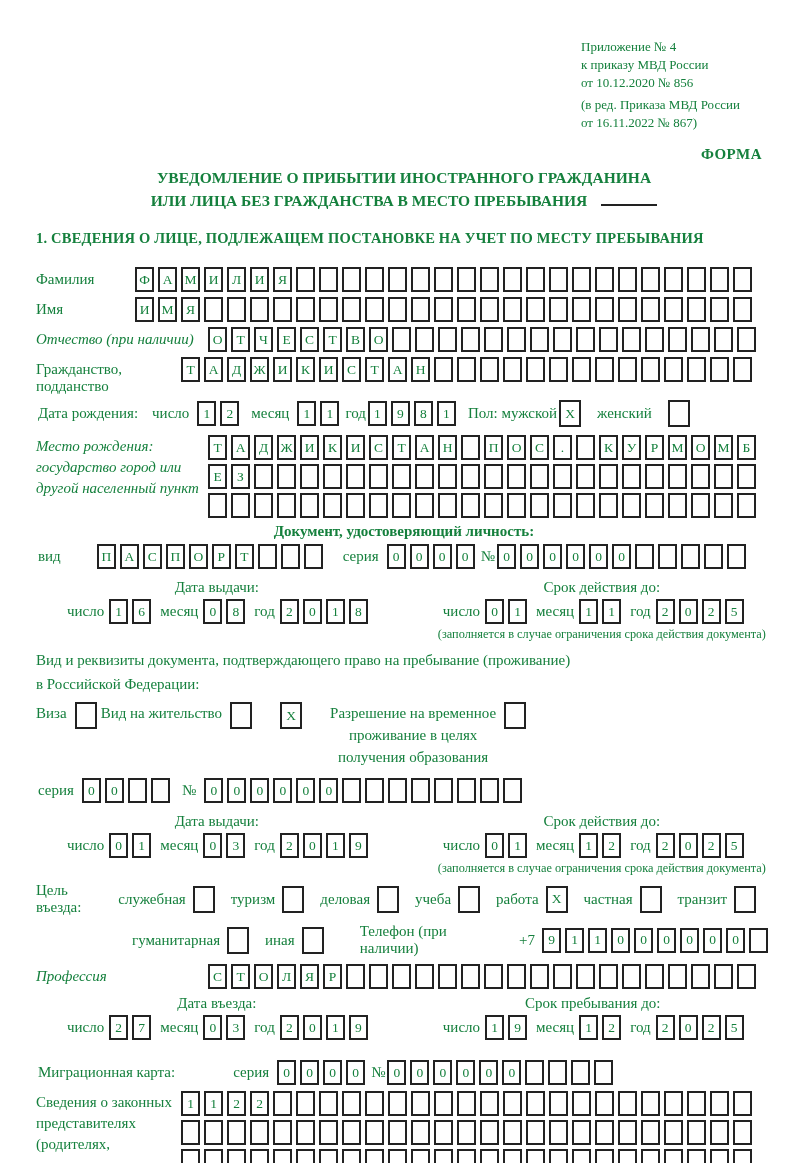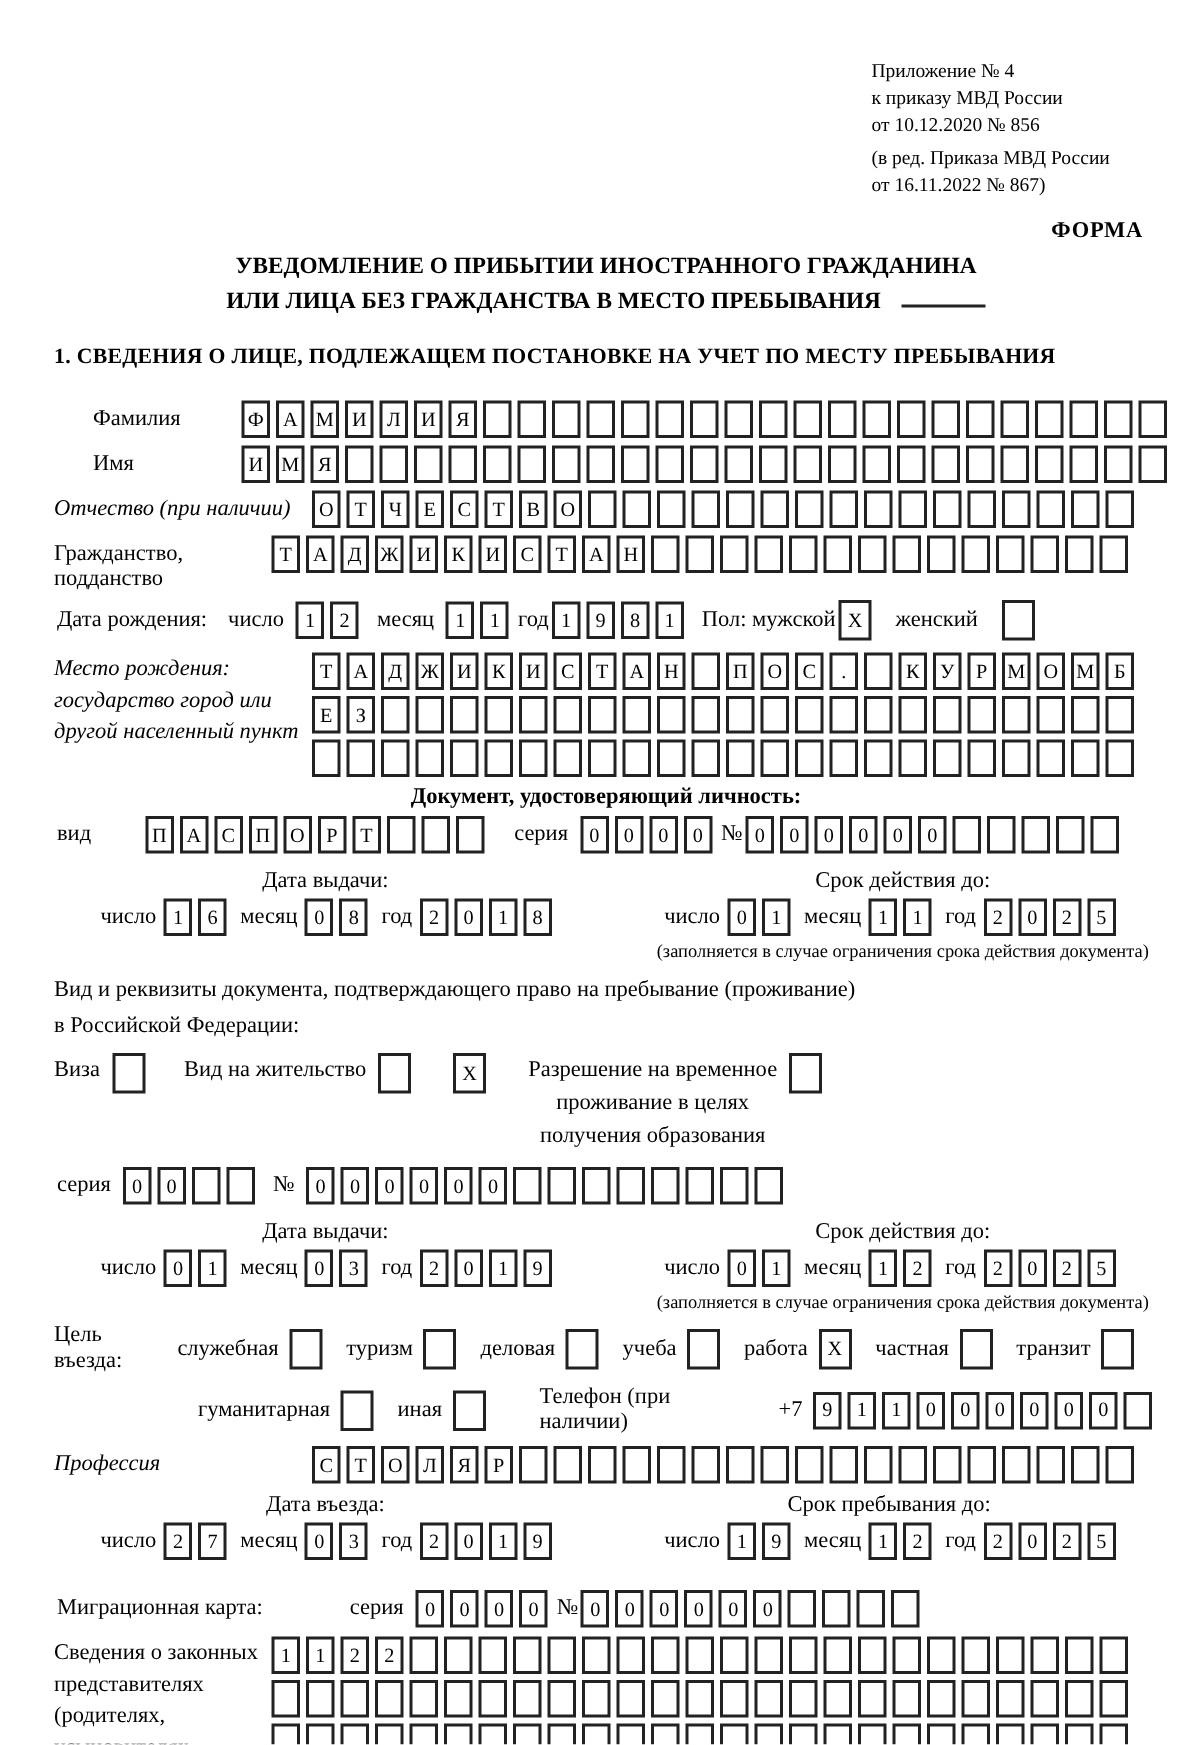--- a/index.html
+++ b/index.html
@@ -1,29 +1,29 @@
 <!DOCTYPE html>
 <html><head>
 <meta charset="utf-8">
 <style>
   html,body{margin:0;padding:0;background:#fff;}
-  .page{width:800px;height:1163px;box-sizing:border-box;background:#fff;color:#000000;
+  .page{width:800px;height:1163px;box-sizing:border-box;background:#fff;color:#15803d;
     font-family:"Liberation Serif","DejaVu Serif",serif;font-size:15px;
     padding:38px 28px 0 36px;overflow:hidden;}
   
   .hdr{margin-left:545px;font-size:13px;line-height:18px;}
   .hdr .h2{margin-top:4px;}
   .forma{text-align:right;padding-right:10px;font-weight:bold;margin-top:14px;letter-spacing:.5px;}
   .title{text-align:center;font-weight:bold;font-size:15.5px;line-height:23px;margin-top:3px;}
   .blank-line{display:inline-block;width:56px;border-bottom:2px solid #222;height:.9em;margin-left:14px;}
   .sec-head{font-weight:bold;font-size:14.5px;margin-top:18px;margin-bottom:20px;white-space:nowrap;letter-spacing:.2px;}
   
   .row{display:flex;align-items:flex-start;margin-bottom:5px;}
   .lbl{flex:none;line-height:17px;padding-top:4px;}
-  .w100{width:99px;margin-left:26px;} .w145{width:145px;} .w172{width:172px;font-style:italic;}
+  .w100{width:99px;} .w145{width:145px;} .w172{width:172px;font-style:italic;}
   .ml-lbl{line-height:21px;padding-top:1px;}
   .cells{display:flex;flex-wrap:nowrap;}
   .cell{flex:none;width:15px;height:21px;border:2px solid #222;margin-right:4px;
     display:flex;align-items:center;justify-content:center;font-size:13.5px;}
   .cb .cell{width:18px;height:23px;}
   .stack{display:flex;flex-direction:column;gap:4px;}
   .inline-row{display:flex;align-items:center;}
   .inline-row .t{padding:0 2px;}
   .gap6{margin-left:6px;} .gap10{margin-left:10px;} .gap14{margin-left:14px;} .gap20{margin-left:20px;}
   
@@ -395,21 +395,21 @@
 
   <div class="para">Вид и реквизиты документа, подтверждающего право на пребывание (проживание)</div>
   <div class="para">в Российской Федерации:</div>
   <div class="res-opts">
     <span class="opt">
       <span class="otxt">Виза</span>
       <span class="cells cb">
           <span class="cell"></span>
         </span>
     </span>
-    <span class="opt" style="margin-left:22px;">
+    <span class="opt" style="">
       <span class="otxt">Вид на жительство</span>
       <span class="cells cb">
           <span class="cell"></span>
         </span>
     </span>
     <span class="opt" style="margin-left:24px;">
       <span class="cells cb">
           <span class="cell">X</span>
         </span>
     </span>

